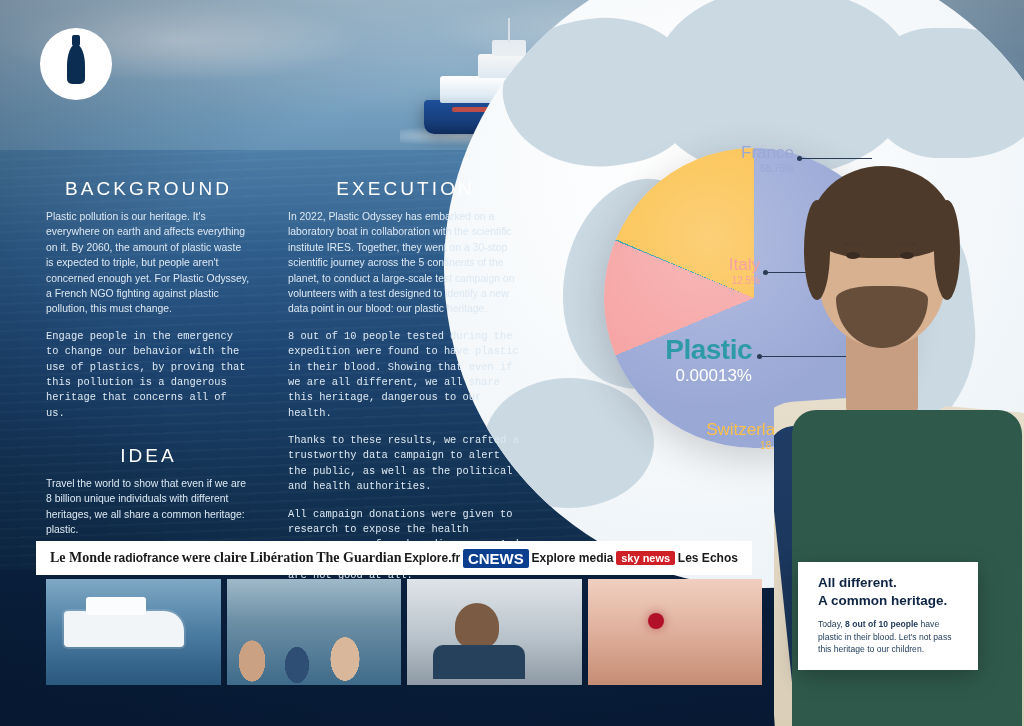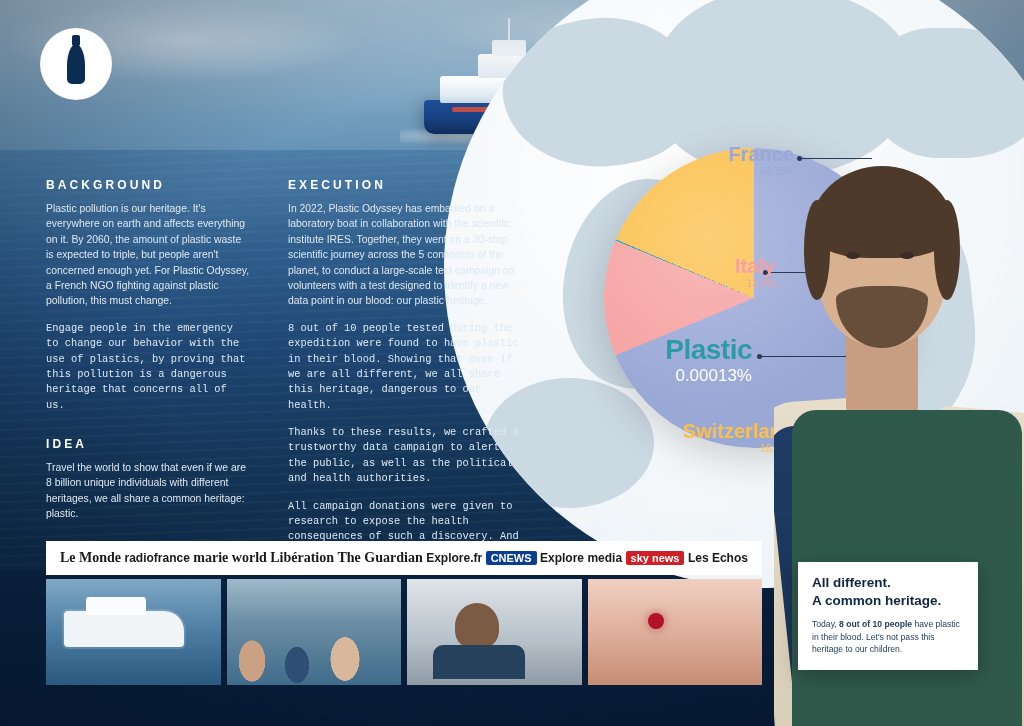--- a/index.html
+++ b/index.html
@@ -104,22 +104,23 @@
   }
   .brand-sub{
     font-size:19px; font-weight:400; letter-spacing:.4px; margin-top:3px;
     text-shadow: 0 2px 8px rgba(0,0,0,.35);
   }
   
   .col{ position:absolute; color:#e9f1f7; }
   .col.left{ left:46px; top:178px; width:205px; }
   .col.mid{ left:288px; top:178px; width:235px; }
   .sec-head{
-    font-size:12px; font-weight:700; letter-spacing:3.1px; color:#ffffff;
+    font-size:19px; font-weight:400; letter-spacing:3.1px; color:#ffffff;
     margin-bottom:9px;
+    text-align:center;
   }
   .sec-head.spaced{ margin-top:24px; }
   .sec-body{
     font-size:10.4px; line-height:1.48; color:#dce8f2; font-weight:400;
   }
   .sec-body + .sec-body{ margin-top:12px;font-family:Liberation Mono, monospace; }
   
   .globe{
     position:absolute; right:-60px; top:-52px; width:640px; height:640px;
     border-radius:50%;
@@ -145,24 +146,24 @@
     );
     box-shadow: 0 10px 40px rgba(0,0,0,.18);
   }
   .pie-inner-shadow{
     position:absolute; inset:0; border-radius:50%;
     background: radial-gradient(circle at 35% 30%, rgba(255,255,255,.25), rgba(0,0,0,0) 60%);
   }
   .label{
     position:absolute; text-align:right; line-height:1.15;
   }
-  .label .name{ font-weight:700; font-size:20px; }
+  .label .name{ font-weight:400; font-size:17px; }
   .label .val{ font-size:10px; font-weight:400; }
   .lbl-france{ right:230px; top:143px; color:#9aa8d6; }
-  .lbl-italy{ right:249px; top:255px; color:#f6a1a1; }
+  .lbl-italy{ right:264px; top:255px; color:#f6a1a1; }
   .lbl-plastic{ right:272px; top:334px; color:#2e9aa8; }
   .lbl-plastic .name{ font-size:28px; font-weight:700; letter-spacing:-.5px; }
   .lbl-plastic .val{ font-size:17px; color:#ffffff; }
   .lbl-swiss{ right:230px; top:420px; color:#fbc04a; }
   .leader{ position:absolute; height:1px; background:#2a3c55; }
   .dot{ position:absolute; width:5px; height:5px; border-radius:50%; background:#2a3c55; }
   
   .portrait{
     position:absolute; right:0px; top:160px; width:250px; height:566px; overflow:hidden;
   }
@@ -213,27 +214,27 @@
     background: linear-gradient(180deg, #1f3c66 0%, #16304f 100%);
     border-radius: 10px 30px 0 0; transform: rotate(6deg);
   }
   .p-jacket2{
     position:absolute; left:8px; top:266px; width:40px; height:320px;
     background: linear-gradient(180deg, #1f3c66 0%, #16304f 100%);
     border-radius: 26px 4px 0 0; transform: rotate(-6deg);
   }
   
   .press{
-    position:absolute; left:46px; top:541px; width:716px; height:34px;
+    position:absolute; left:36px; top:541px; width:716px; height:34px;
     background:#ffffff; display:flex; align-items:center; justify-content:space-between;
     padding:0 14px;
   }
   .press span{ color:#1a1a1a; font-size:12px; font-weight:700; white-space:nowrap; }
   .press .serif{ font-family:"Liberation Serif", serif; font-size:14px; }
-  .press .boxed{ background:#0b3e8f; color:#fff; padding:1px 5px; border-radius:2px; font-size:11px; }
+  .press .boxed{ background:#0b3e8f; color:#fff; padding:1px 5px; border-radius:2px; font-size:15px; }
   .press .redbox{ background:#cf2027; color:#fff; padding:1px 5px; border-radius:2px; font-size:11px; }
   
   .photos{
     position:absolute; left:46px; top:579px; width:716px; height:106px; display:flex; gap:6px;
   }
   .ph{ flex:1; position:relative; overflow:hidden; }
   .ph1{ background: linear-gradient(180deg,#7fa8c4 0%, #4d7ea3 48%, #2a587e 100%); }
   .ph1:after{
     content:""; position:absolute; left:18px; top:32px; width:120px; height:36px;
     background:#f1f5f8; border-radius:4px 20px 4px 4px;
@@ -262,21 +263,21 @@
   }
   .ph4{ background: linear-gradient(180deg,#f0cfc0 0%, #e0b09c 50%, #c58c74 100%); }
   .ph4:after{
     content:""; position:absolute; left:60px; top:34px; width:16px; height:16px;
     background:#b2112a; border-radius:50%;
     box-shadow: 0 0 10px rgba(150,10,30,.5);
   }
   
   .callout{
     position:absolute; right:46px; top:562px; width:180px; height:108px;
-    background:#ffffff; padding:12px 14px; box-shadow:0 6px 22px rgba(0,0,0,.28);
+    background:#ffffff; padding:12px 20px; box-shadow:0 6px 22px rgba(0,0,0,.28);
   }
   .callout h3{ font-size:13.5px; line-height:1.3; color:#0f2544; font-weight:700; }
   .callout p{ margin-top:9px; font-size:8.6px; line-height:1.45; color:#25405f; font-weight:400; }
   .callout p b{ font-weight:700; }
 </style>
 </head>
 <body>
 
 <div class="board">
 
@@ -372,21 +373,21 @@
     <div class="sec-head">EXECUTION</div>
     <div class="sec-body">In 2022, Plastic Odyssey has embarked on a laboratory boat in collaboration with the scientific institute IRES. Together, they went on a 30-stop scientific journey across the 5 continents of the planet, to conduct a large-scale test campaign on volunteers with a test designed to identify a new data point in our blood: our plastic heritage.</div>
     <div class="sec-body">8 out of 10 people tested during the expedition were found to have plastic in their blood. Showing that even if we are all different, we all share this heritage, dangerous to our health.</div>
     <div class="sec-body">Thanks to these results, we crafted a trustworthy data campaign to alert the public, as well as the political and health authorities.</div>
     <div class="sec-body">All campaign donations were given to research to expose the health consequences of such a discovery. And the first studies published in 2024 are not good at all.</div>
   </div>
 
   <div class="press">
     <span class="serif">Le Monde</span>
     <span>radiofrance</span>
-    <span class="serif">marie world</span>
+    <span class="serif">were claire</span>
     <span class="serif">Libération</span>
     <span class="serif">The Guardian</span>
     <span>Explore.fr</span>
     <span class="boxed">CNEWS</span>
     <span>Explore media</span>
     <span class="redbox">sky news</span>
     <span>Les Echos</span>
   </div>
 
   <div class="photos">

